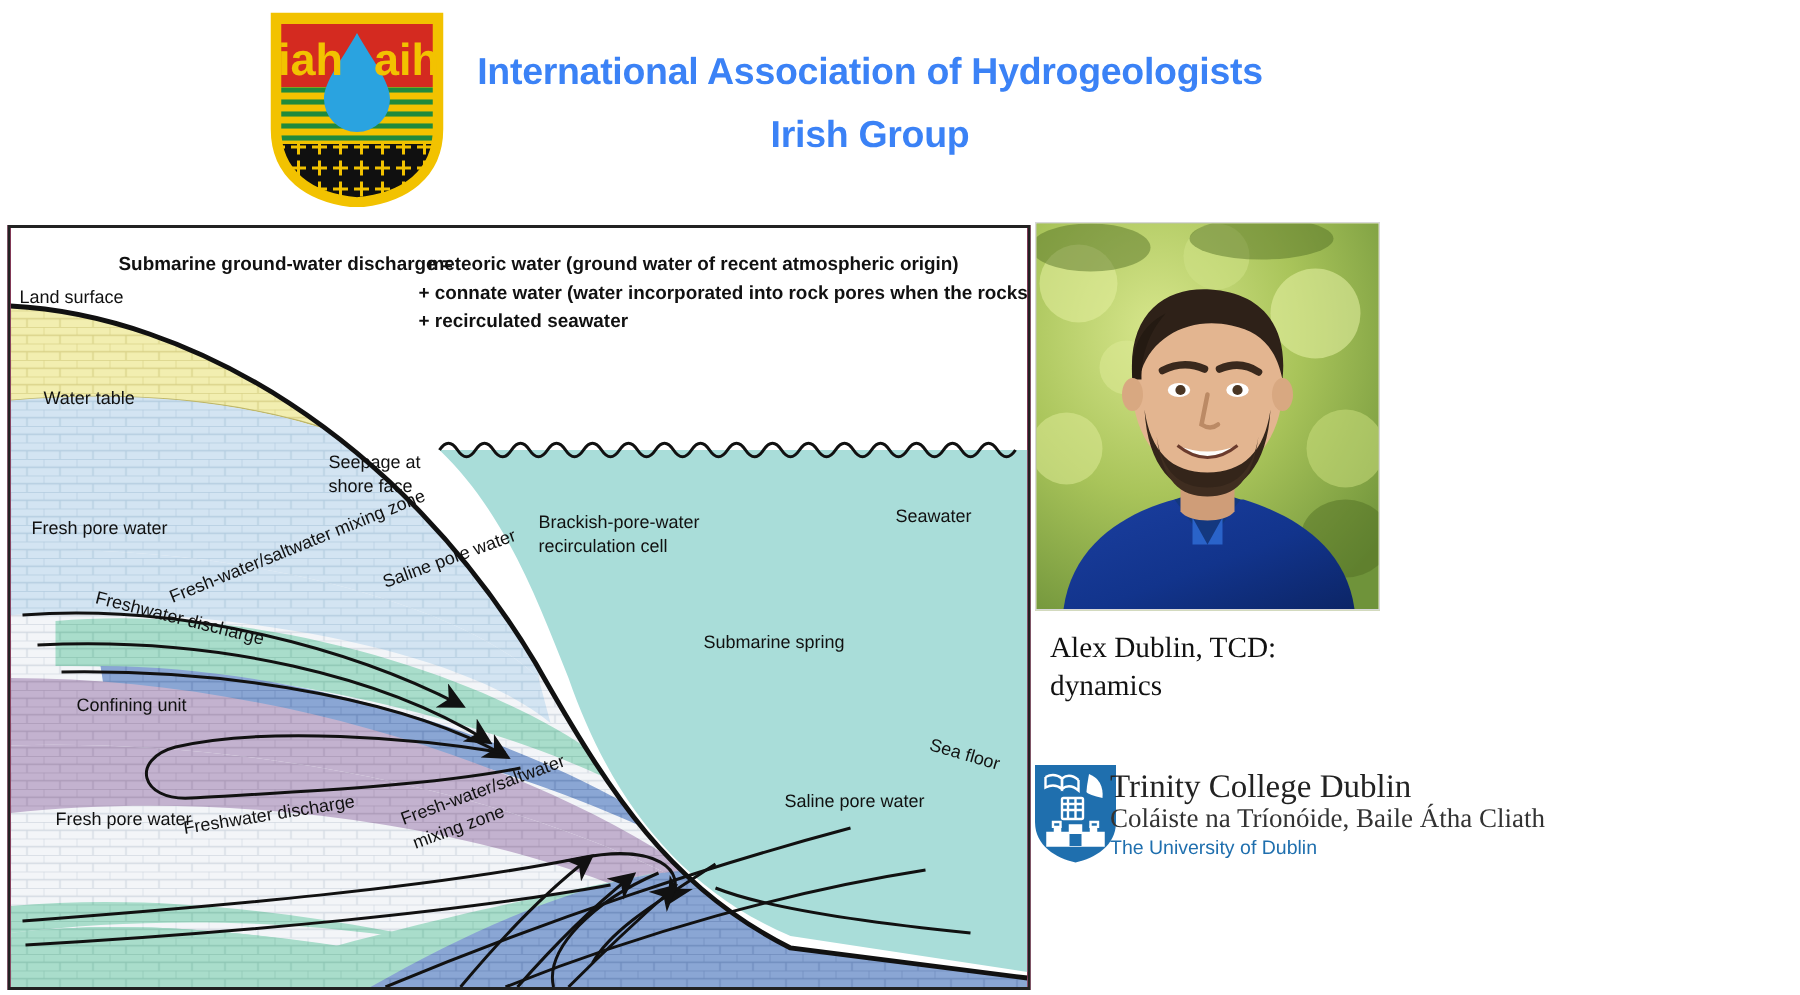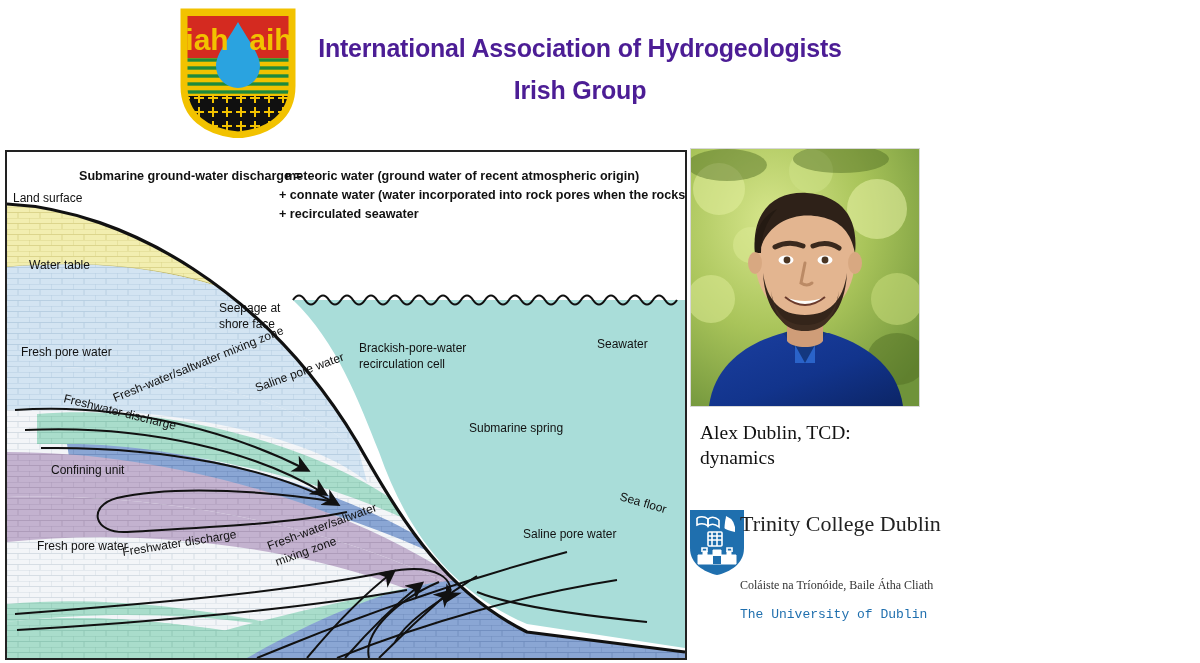--- a/index.html
+++ b/index.html
@@ -4,45 +4,45 @@
 <style>
   html,body{margin:0;padding:0;}
   body{
     width:1200px;height:663px;background:#ffffff;overflow:hidden;
     font-family:"Liberation Sans",sans-serif;position:relative;
   }
   
   #header{position:absolute;left:0;top:0;width:1200px;height:145px;}
   #iah-logo{position:absolute;left:178px;top:8px;width:120px;height:130px;}
   #header-text{position:absolute;left:300px;top:30px;width:560px;text-align:center;}
-  .hdr-line{color:#4c1d95;font-weight:bold;font-size:25px;line-height:36px;
+  .hdr-line{color:#3b82f6;font-weight:bold;font-size:25px;line-height:36px;
             letter-spacing:-0.2px;white-space:nowrap;}
   .hdr-line2{margin-top:6px;}
 
   
   #diagram{position:absolute;left:5px;top:150px;width:678px;height:506px;
            border:2px solid #222;background:#be185d;overflow:hidden;}
   #diagram svg{display:block;}
   .dlabel{font-family:"Liberation Sans",sans-serif;fill:#111;}
 
   
   #photo{position:absolute;left:690px;top:148px;width:228px;height:257px;
          border:1px solid #d8d8d8;overflow:hidden;background:#9dbb4a;}
   #caption{position:absolute;left:700px;top:420px;width:330px;
            font-family:"Liberation Serif",serif;font-size:19.5px;
            line-height:25px;color:#111;}
   #tcd{position:absolute;left:688px;top:508px;width:330px;height:72px;}
   #tcd-shield{position:absolute;left:0;top:0;width:58px;height:68px;}
   #tcd-text{position:absolute;left:52px;top:3px;}
   .tcd-1{font-family:"Liberation Serif",serif;font-size:22px;color:#222;
          line-height:25px;white-space:nowrap;}
-  .tcd-2{font-family:"Liberation Serif",serif;font-size:12px;color:#333;
-         line-height:18px;white-space:nowrap;margin-top:40px;}
-  .tcd-3{font-family:Liberation Mono, monospace;font-size:13px;color:#1f6fae;
-         line-height:18px;white-space:nowrap;margin-top:12px;}
+  .tcd-2{font-family:"Liberation Serif",serif;font-size:18px;color:#333;
+         line-height:18px;white-space:nowrap;}
+  .tcd-3{font-family:Liberation Sans, sans-serif;font-size:13px;color:#1f6fae;
+         line-height:18px;white-space:nowrap;margin-top:2px;}
 </style>
 </head>
 <body>
 
 <div id="header">
 
   <div id="iah-logo">
     <svg viewBox="0 0 120 130" width="120" height="130">
       <defs>
         <clipPath id="shieldClip">

